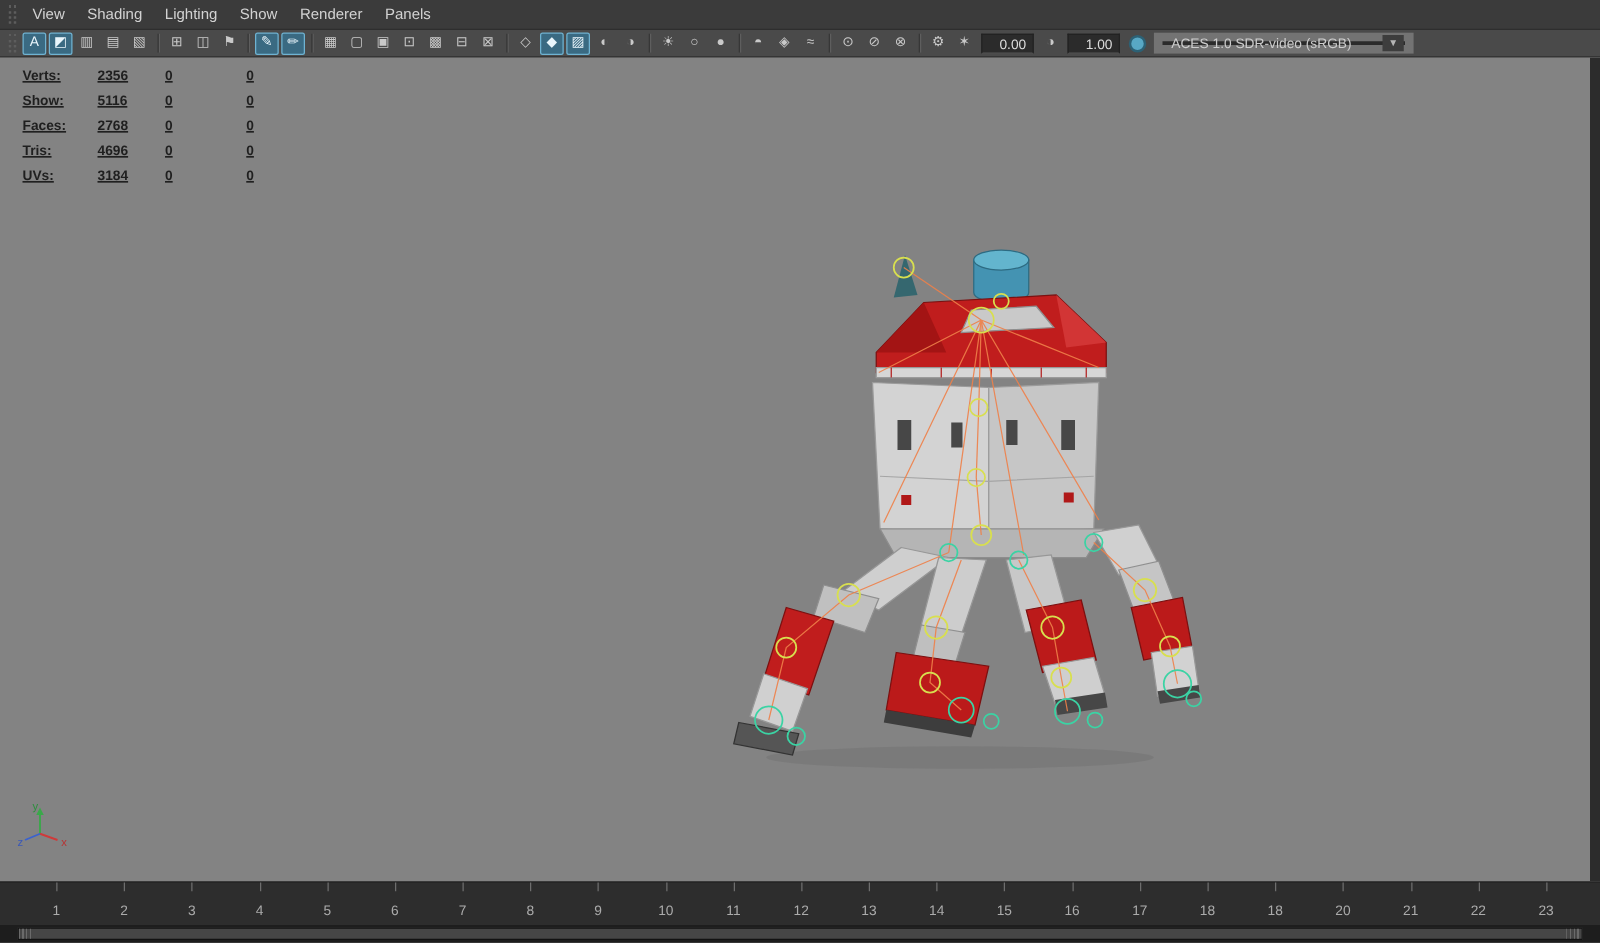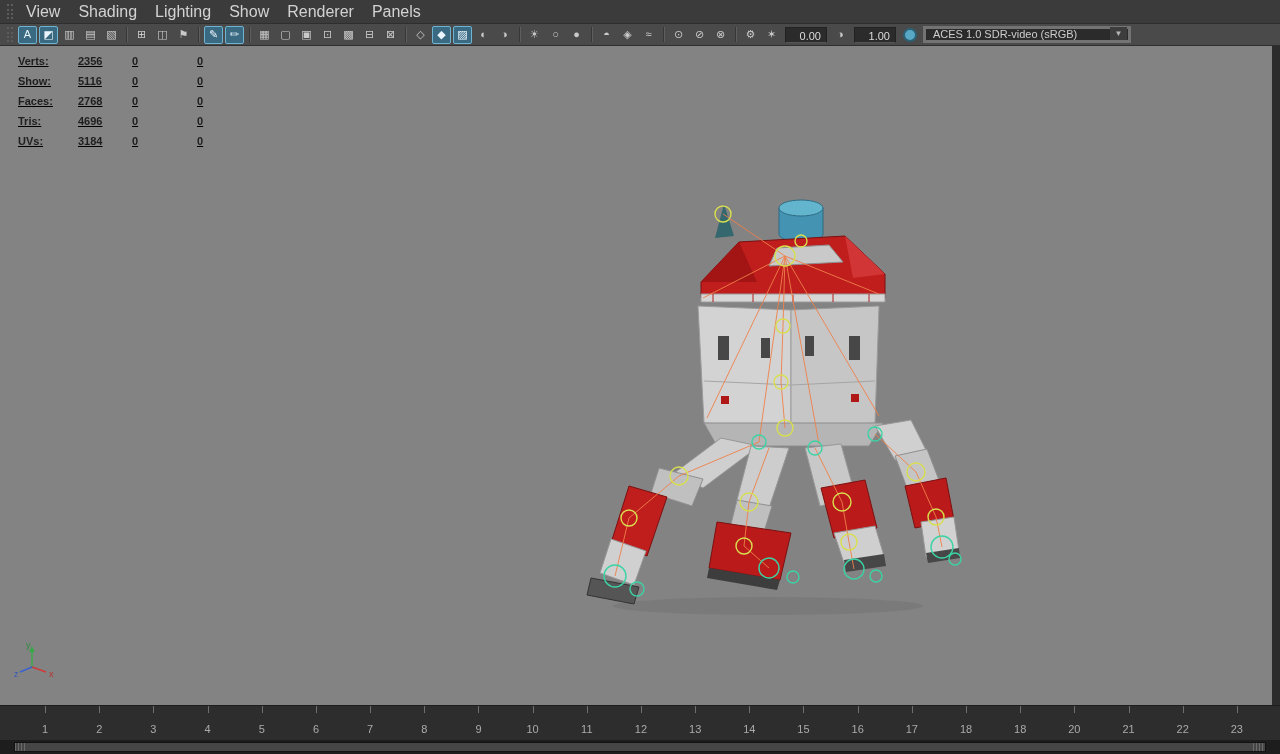--- a/index.html
+++ b/index.html
@@ -5,41 +5,41 @@
   * { box-sizing: border-box; margin: 0; padding: 0; }
   html,body { width: 1280px; height: 754px; overflow: hidden;
     font-family: "Liberation Sans", "DejaVu Sans", sans-serif;
     background: #2a2a2a; cursor: default; user-select: none; }
 
   
   .menubar { height: 24px; background: #3b3b3b; border-bottom: 1px solid #2e2e2e;
     display: flex; align-items: center; padding-left: 3px; }
   .grip { width: 6px; height: 15px; margin: 0 4px;
     border-left: 2px dotted #5d5d5d; border-right: 2px dotted #5d5d5d; }
-  .menu-item { color: #d2d2d2; font-size: 16px; padding: 0 9px; height: 24px;
+  .menu-item { color: #d2d2d2; font-size: 12px; padding: 0 9px; height: 24px;
     line-height: 23px; }
 
   
   .toolbar { height: 22px; background: #4a4a4a; border-bottom: 1px solid #2f2f2f;
     display: flex; align-items: center; padding-left: 3px; }
   .tb-icons { display: flex; align-items: center; height: 22px; }
   .tb-btn { width: 19px; height: 18px; margin: 0 1px; display: flex; align-items: center;
     justify-content: center; font-size: 11px; line-height: 1; color: #c9c9c9;
     border: 1px solid transparent; border-radius: 2px; }
   .tb-btn.active { background: #3a6a82; border-color: #6fb3d2; color: #e9f5fb; }
   .tb-sep { width: 1px; height: 15px; background: #373737; margin: 0 4px;
     box-shadow: 1px 0 0 #5e5e5e; }
   .tb-field { width: 42px; height: 16px; background: #2b2b2b;
     border: 1px solid #222; border-bottom-color: #565656; color: #dcdcdc;
     font-size: 11px; display: flex; align-items: flex-end; justify-content: flex-end;
     padding: 0 5px; margin: 0 3px; }
   .cm-circle { width: 14px; height: 14px; border-radius: 50%; background: #58a8c5;
     border: 2px solid #2c6175; margin: 0 4px; }
-  .dropdown { width: 208px; height: 17px; background: #2b2b2b; border: 3px solid #737373;
-    display: flex; align-items: flex-end; color: #cdcdcd; font-size: 11px;
+  .dropdown { width: 208px; height: 17px; background: #2b2b2b; border: 7px solid #737373;
+    display: flex; align-items: center; color: #cdcdcd; font-size: 11px;
     padding-left: 7px; margin-left: 2px; }
   .dd-arrow { margin-left: auto; width: 17px; height: 13px; background: #3d3d3d;
     color: #b5b5b5; display: flex; align-items: center; justify-content: center;
     font-size: 8px; margin-right: 1px; }
 
   
   .viewport { position: relative; height: 659px; background: #838383; overflow: hidden; }
   .vp-right-gutter { position: absolute; right: 0; top: 0; width: 8px; height: 100%;
     background: #2c2c2c; }
 

